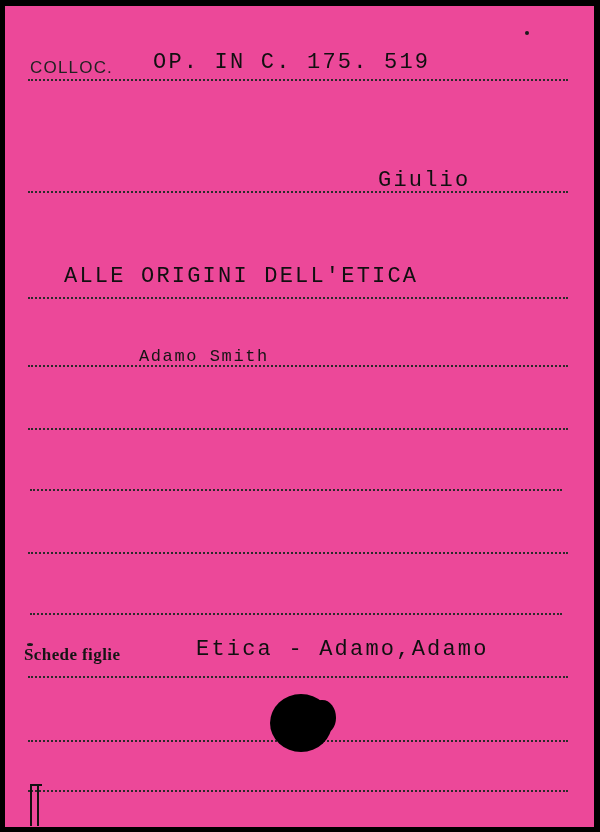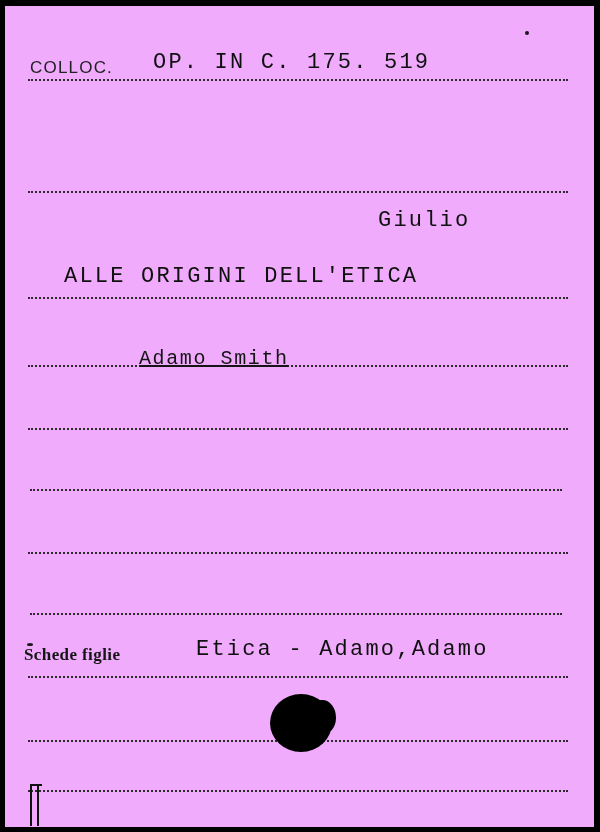--- a/index.html
+++ b/index.html
@@ -4,21 +4,21 @@
 <style>
   html, body {
     margin: 0;
     padding: 0;
     background: #ffffff;
   }
   #card {
     position: relative;
     width: 600px;
     height: 832px;
-    background: #f0abfc;
+    background: #ec4899;
     overflow: hidden;
     font-family: "Liberation Mono", monospace;
   }
 
   
   .frame-top {
     position: absolute;
     left: 0; right: 0; top: 0;
     height: 6px;
     background: #000;
@@ -66,24 +66,23 @@
     color: #222;
   }
   .typed {
     font-family: Liberation Mono, monospace;
     font-size: 22px;
     letter-spacing: 2.2px;
     color: #101010;
   }
   .typed-sm {
     font-family: "Liberation Mono", monospace;
-    font-size: 20px;
+    font-size: 17px;
     letter-spacing: 1.6px;
     color: #151515;
-    text-decoration: underline;
   }
   .schede {
     font-family: "Liberation Serif", serif;
     font-weight: bold;
     font-size: 17px;
     letter-spacing: 0.4px;
     color: #151515;
   }
 
   
@@ -137,21 +136,21 @@
   <div class="rule short-left" style="top:489px;"></div>
   <div class="rule" style="top:552px;"></div>
   <div class="rule short-left" style="top:613px;"></div>
   <div class="rule" style="top:676px;"></div>
   <div class="rule" style="top:740px;"></div>
   <div class="rule" style="top:790px;"></div>
 
   <div class="txt label-colloc" style="left:30px; top:58px;">COLLOC.</div>
   <div class="txt typed" style="left:153px; top:50px;">OP. IN C. 175. 519</div>
 
-  <div class="txt typed" style="left:378px; top:168px;margin-top:40px;">Giulio</div>
+  <div class="txt typed" style="left:378px; top:168px;">Giulio</div>
 
   <div class="txt typed" style="left:64px; top:264px;">ALLE ORIGINI DELL'ETICA</div>
   <div class="txt typed-sm" style="left:139px; top:347px;">Adamo Smith</div>
 
   <div class="txt schede" style="left:24px; top:645px;">Schede figlie</div>
   <div class="txt typed" style="left:196px; top:637px;">Etica - Adamo,Adamo</div>
 
   <div class="blot blot-main"></div>
   <div class="blot blot-bump"></div>
 

